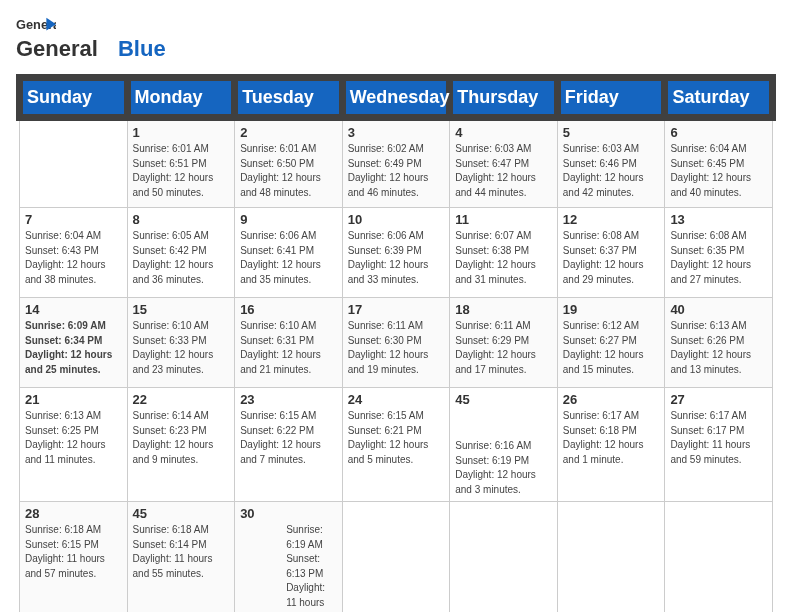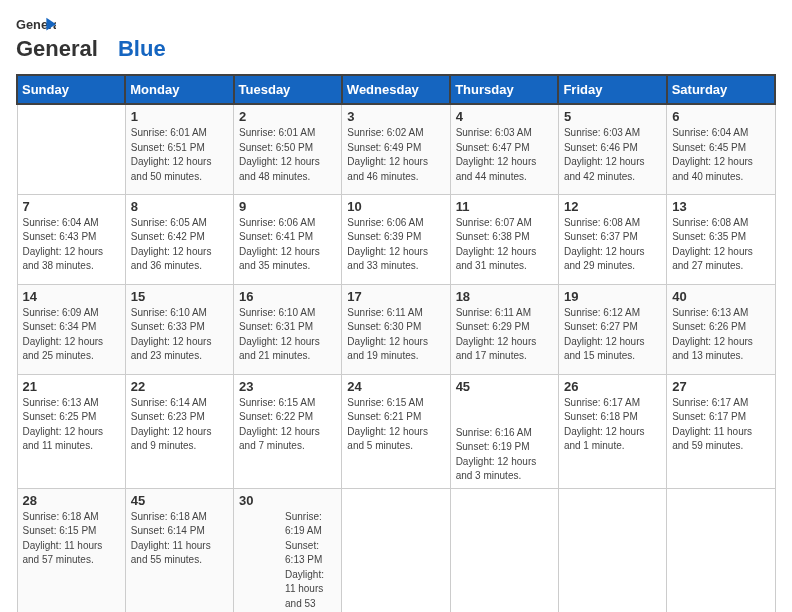--- a/index.html
+++ b/index.html
@@ -39,25 +39,25 @@
       color: #555;
     }
     table {
       width: 100%;
       border-collapse: collapse;
       table-layout: fixed;
     }
     thead tr th {
       background-color: #1565c0;
       color: #fff;
-      font-size: 13px;
+      font-size: 18px;
       font-weight: bold;
       padding: 6px 4px;
       text-align: left;
-      border: 2px solid #404040;
+      border: 7px solid #404040;
     }
     tbody tr td {
       border: 1px solid #ccc;
       vertical-align: top;
       padding: 4px 5px;
       min-height: 80px;
       height: 90px;
       font-size: 10.5px;
       color: #333;
       background: #fff;
@@ -202,21 +202,21 @@
           <span class="day-num">13</span>
           <div class="day-info" style="white-space: pre-line;">Sunrise: 6:08 AM
 Sunset: 6:35 PM
 Daylight: 12 hours
 and 27 minutes.</div>
         </td>
       </tr>
       <tr>
         <td>
           <span class="day-num">14</span>
-          <div class="day-info" style="white-space: pre-line;">Sunrise: 6:09 AM
+          <div class="day-info" style="white-space: pre-line; font-weight: bold;">Sunrise: 6:09 AM
 Sunset: 6:34 PM
 Daylight: 12 hours
 and 25 minutes.</div>
         </td>
         <td>
           <span class="day-num">15</span>
           <div class="day-info" style="white-space: pre-line;">Sunrise: 6:10 AM
 Sunset: 6:33 PM
 Daylight: 12 hours
 and 23 minutes.</div>

